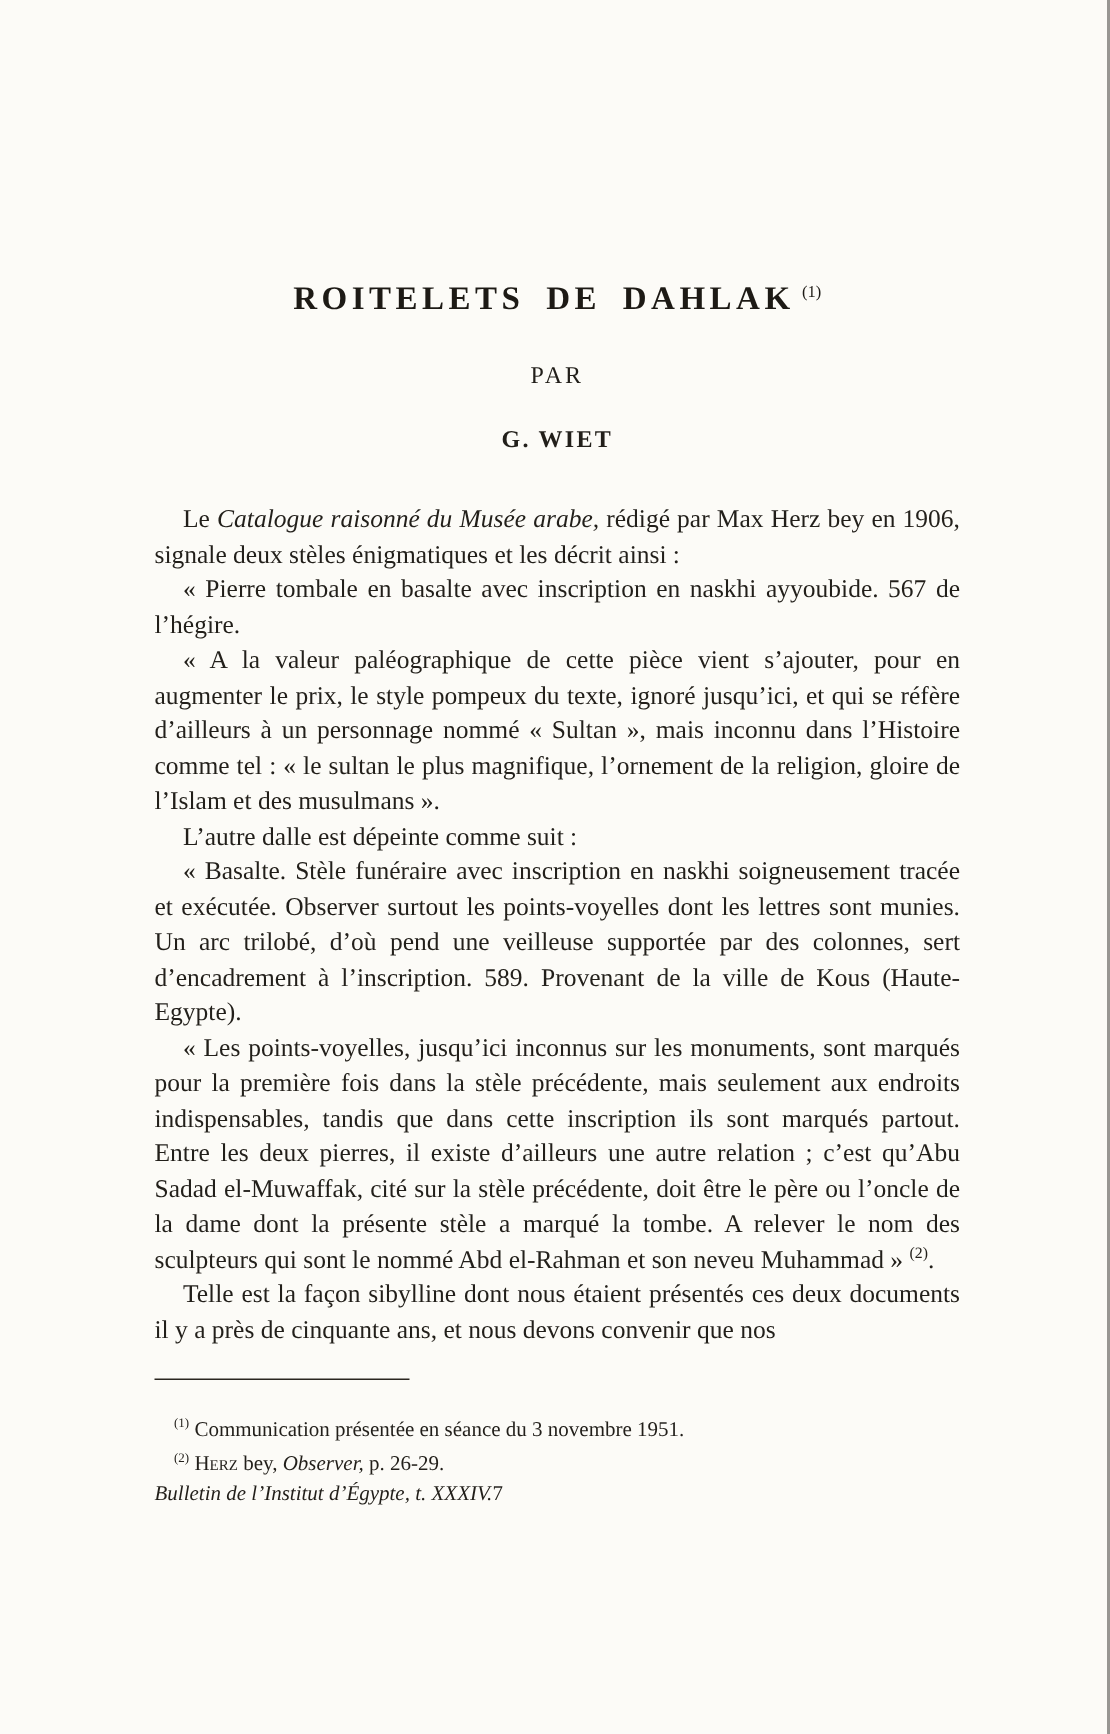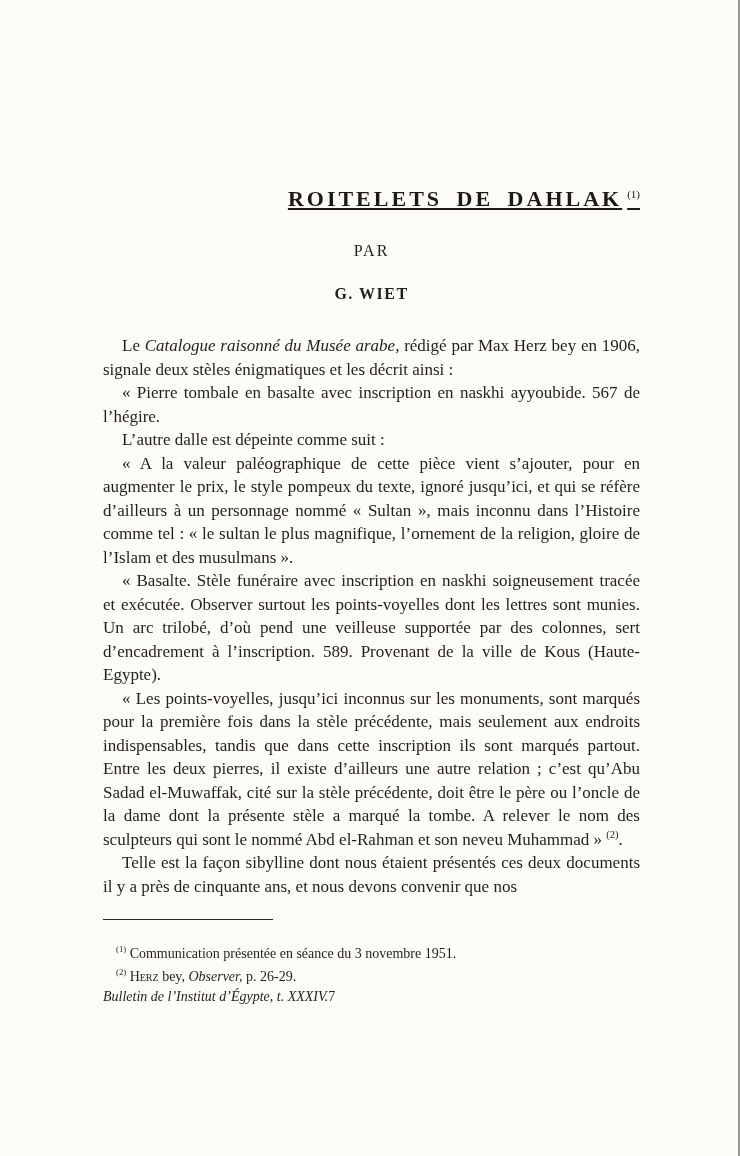--- a/index.html
+++ b/index.html
@@ -28,27 +28,26 @@
     background: rgba(70, 68, 64, 0.55);
   }
   .content {
     position: absolute;
     left: 103px;
     width: 537px;
     top: 186px;
   }
   .title {
     margin: 0;
-    text-align: right;
+    text-align: center;
     font-size: 22px;
     font-weight: 700;
     letter-spacing: 3px;
     word-spacing: 6px;
     color: #1d1a15;
-    text-decoration: underline;
   }
   .title-note {
     font-size: 11px;
     font-weight: 400;
     letter-spacing: 0;
     margin-left: 5px;
   }
   .byline {
     margin-top: 30px;
     text-align: center;
@@ -113,22 +112,22 @@
 
     <h1 class="title"><span>ROITELETS DE DAHLAK</span><sup class="title-note">(1)</sup></h1>
 
     <div class="byline">PAR</div>
 
     <div class="author">G. WIET</div>
 
     <div class="body">
         <p class="para"><span>Le </span><span class="it">Catalogue raisonné du Musée arabe,</span><span> rédigé par Max Herz bey en 1906, signale deux stèles énigmatiques et les décrit ainsi :</span></p>
         <p class="para"><span>« Pierre tombale en basalte avec inscription en naskhi ayyoubide. 567 de l’hégire.</span></p>
+        <p class="para"><span>« A la valeur paléographique de cette pièce vient s’ajouter, pour en augmenter le prix, le style pompeux du texte, ignoré jusqu’ici, et qui se réfère d’ailleurs à un personnage nommé « Sultan », mais inconnu dans l’Histoire comme tel : « le sultan le plus magnifique, l’ornement de la religion, gloire de l’Islam et des musulmans ».</span></p>
         <p class="para"><span>L’autre dalle est dépeinte comme suit :</span></p>
-        <p class="para"><span>« A la valeur paléographique de cette pièce vient s’ajouter, pour en augmenter le prix, le style pompeux du texte, ignoré jusqu’ici, et qui se réfère d’ailleurs à un personnage nommé « Sultan », mais inconnu dans l’Histoire comme tel : « le sultan le plus magnifique, l’ornement de la religion, gloire de l’Islam et des musulmans ».</span></p>
         <p class="para"><span>« Basalte. Stèle funéraire avec inscription en naskhi soigneusement tracée et exécutée. Observer surtout les points-voyelles dont les lettres sont munies. Un arc trilobé, d’où pend une veilleuse supportée par des colonnes, sert d’encadrement à l’inscription. 589. Provenant de la ville de Kous (Haute-Egypte).</span></p>
         <p class="para"><span>« Les points-voyelles, jusqu’ici inconnus sur les monuments, sont marqués pour la première fois dans la stèle précédente, mais seulement aux endroits indispensables, tandis que dans cette inscription ils sont marqués partout. Entre les deux pierres, il existe d’ailleurs une autre relation ; c’est qu’Abu Sadad el-Muwaffak, cité sur la stèle précédente, doit être le père ou l’oncle de la dame dont la présente stèle a marqué la tombe. A relever le nom des sculpteurs qui sont le nommé Abd el-Rahman et son neveu Muhammad » </span><sup>(2)</sup><span>.</span></p>
         <p class="para"><span>Telle est la façon sibylline dont nous étaient présentés ces deux documents il y a près de cinquante ans, et nous devons convenir que nos</span></p>
       </div>
 
     <hr class="footnote-rule">
 
     <div class="footnotes">
         <p class="footnote"><sup>(1)</sup><span> Communication présentée en séance du 3 novembre 1951.</span></p>
         <p class="footnote"><sup>(2)</sup><span> </span><span class="sc">Herz</span><span> bey, </span><span class="it">Observer,</span><span> p. 26-29.</span></p>

